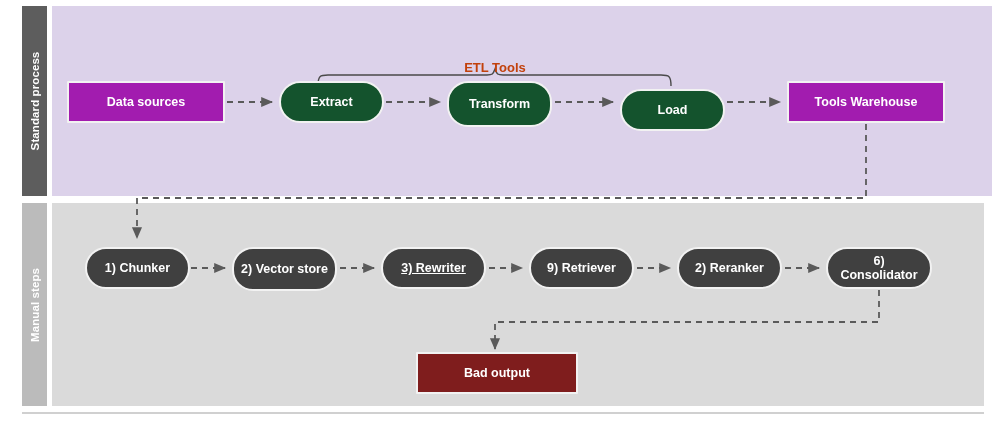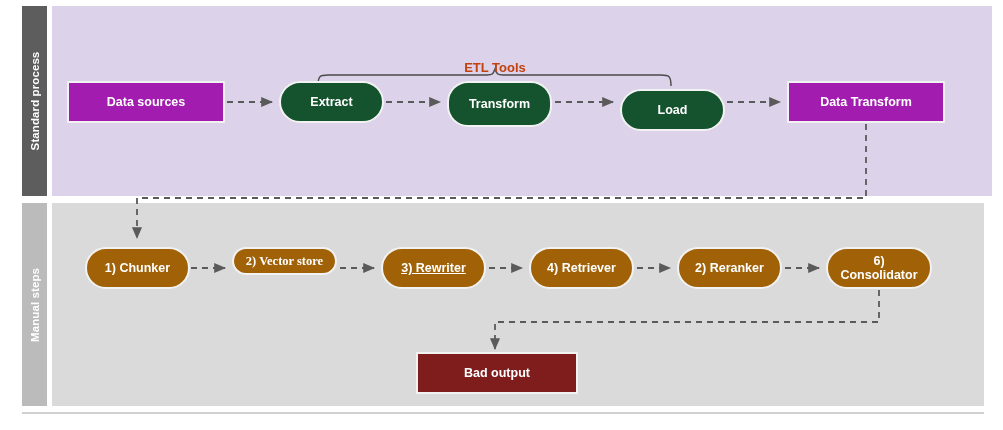--- a/index.html
+++ b/index.html
@@ -67,21 +67,21 @@
     font-size: 12.5px;
     font-weight: bold;
     line-height: 1.12;
     border: 2px solid #F2F2F2;
     padding: 0 6px;
   }
   .node.rect   { border-radius: 1px; }
   .node.pill   { border-radius: 21px; }
   .node.gray   { background: #a21caf; }
   .node.magenta{ background: #14532d; }
-  .node.softgray { background: #a16207; }
+  .node.softgray { background: #404040; }
   .node.yellow { background: #7f1d1d; }
 
   
   #connectors {
     position: absolute;
     left: 0; top: 0;
     width: 1003px; height: 430px;
     pointer-events: none;
   }
 
@@ -159,37 +159,37 @@
 
   <div class="node pill magenta" style="left:447px; top:81px; width:105px; height:46px;">
     <span>Transform</span>
   </div>
 
   <div class="node pill magenta" style="left:620px; top:81px; width:105px; height:42px;margin-top:8px;">
     <span>Load</span>
   </div>
 
   <div class="node rect gray" style="left:787px; top:81px; width:158px; height:42px;">
-    <span>Data Transform</span>
+    <span>Tools Warehouse</span>
   </div>
 
   <div class="node pill softgray" style="left:85px; top:247px; width:105px; height:42px;">
     <span>1) Chunker</span>
   </div>
 
-  <div class="node pill softgray" style="left:232px; top:247px; width:105px; height:28px;font-family:Liberation Serif, serif;">
+  <div class="node pill softgray" style="left:232px; top:247px; width:105px; height:44px;">
     <span>2) Vector store</span>
   </div>
 
   <div class="node pill softgray" style="left:381px; top:247px; width:105px; height:42px;text-decoration:underline;">
     <span>3) Rewriter</span>
   </div>
 
   <div class="node pill softgray" style="left:529px; top:247px; width:105px; height:42px;">
-    <span>4) Retriever</span>
+    <span>9) Retriever</span>
   </div>
 
   <div class="node pill softgray" style="left:677px; top:247px; width:105px; height:42px;">
     <span>2) Reranker</span>
   </div>
 
   <div class="node pill softgray" style="left:826px; top:247px; width:106px; height:42px;">
     <span>6) Consolidator</span>
   </div>
 

